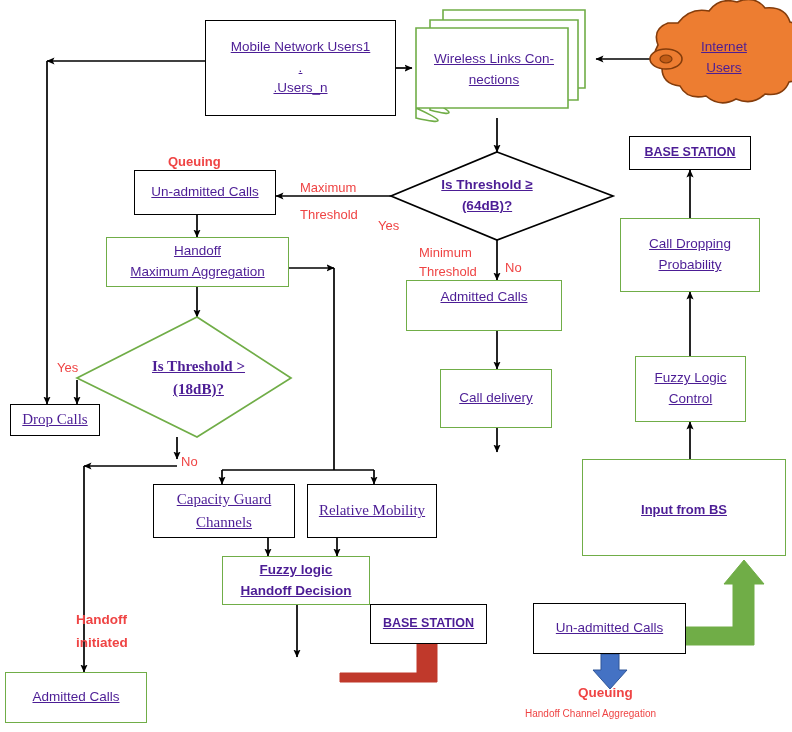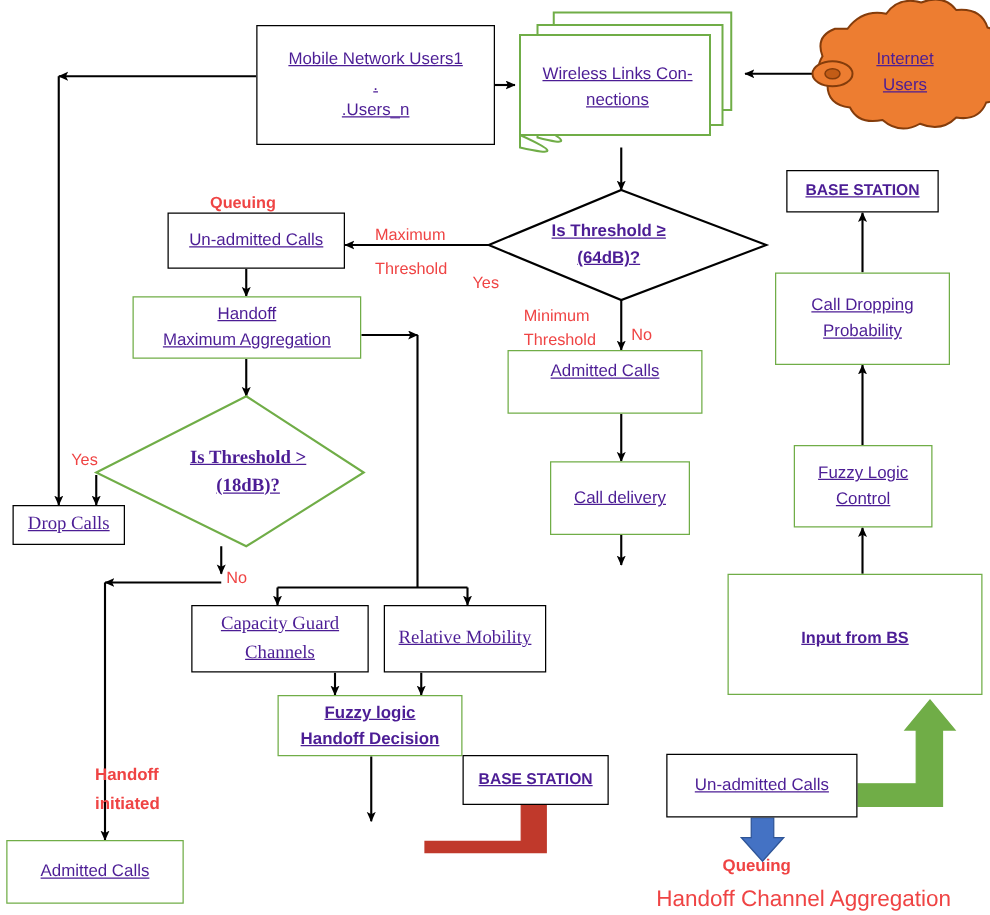--- a/index.html
+++ b/index.html
@@ -174,21 +174,21 @@
   <div class="node grn" style="left:582px;top:459px;width:204px;height:97px;justify-content:center;padding-top:6px;">
     <div class="bold" style="font-size:13px;">Input from BS</div>
   </div>
 
   <div class="node blk" style="left:533px;top:603px;width:153px;height:51px;">
     <div>Un-admitted Calls</div>
   </div>
 
   <div class="lbl b" style="left:578px;top:683px;font-size:13.5px;">Queuing</div>
 
-  <div class="lbl" style="left:525px;top:706px;font-size:18px;">Handoff Channel Aggregation</div>
+  <div class="lbl" style="left:525px;top:706px;font-size:10px;">Handoff Channel Aggregation</div>
 
   <div class="node blk serif" style="left:153px;top:484px;width:142px;height:54px;">
     <div>Capacity Guard</div>
     <div>Channels</div>
   </div>
 
   <div class="node blk serif" style="left:307px;top:484px;width:130px;height:54px;">
     <div>Relative Mobility</div>
   </div>
 

